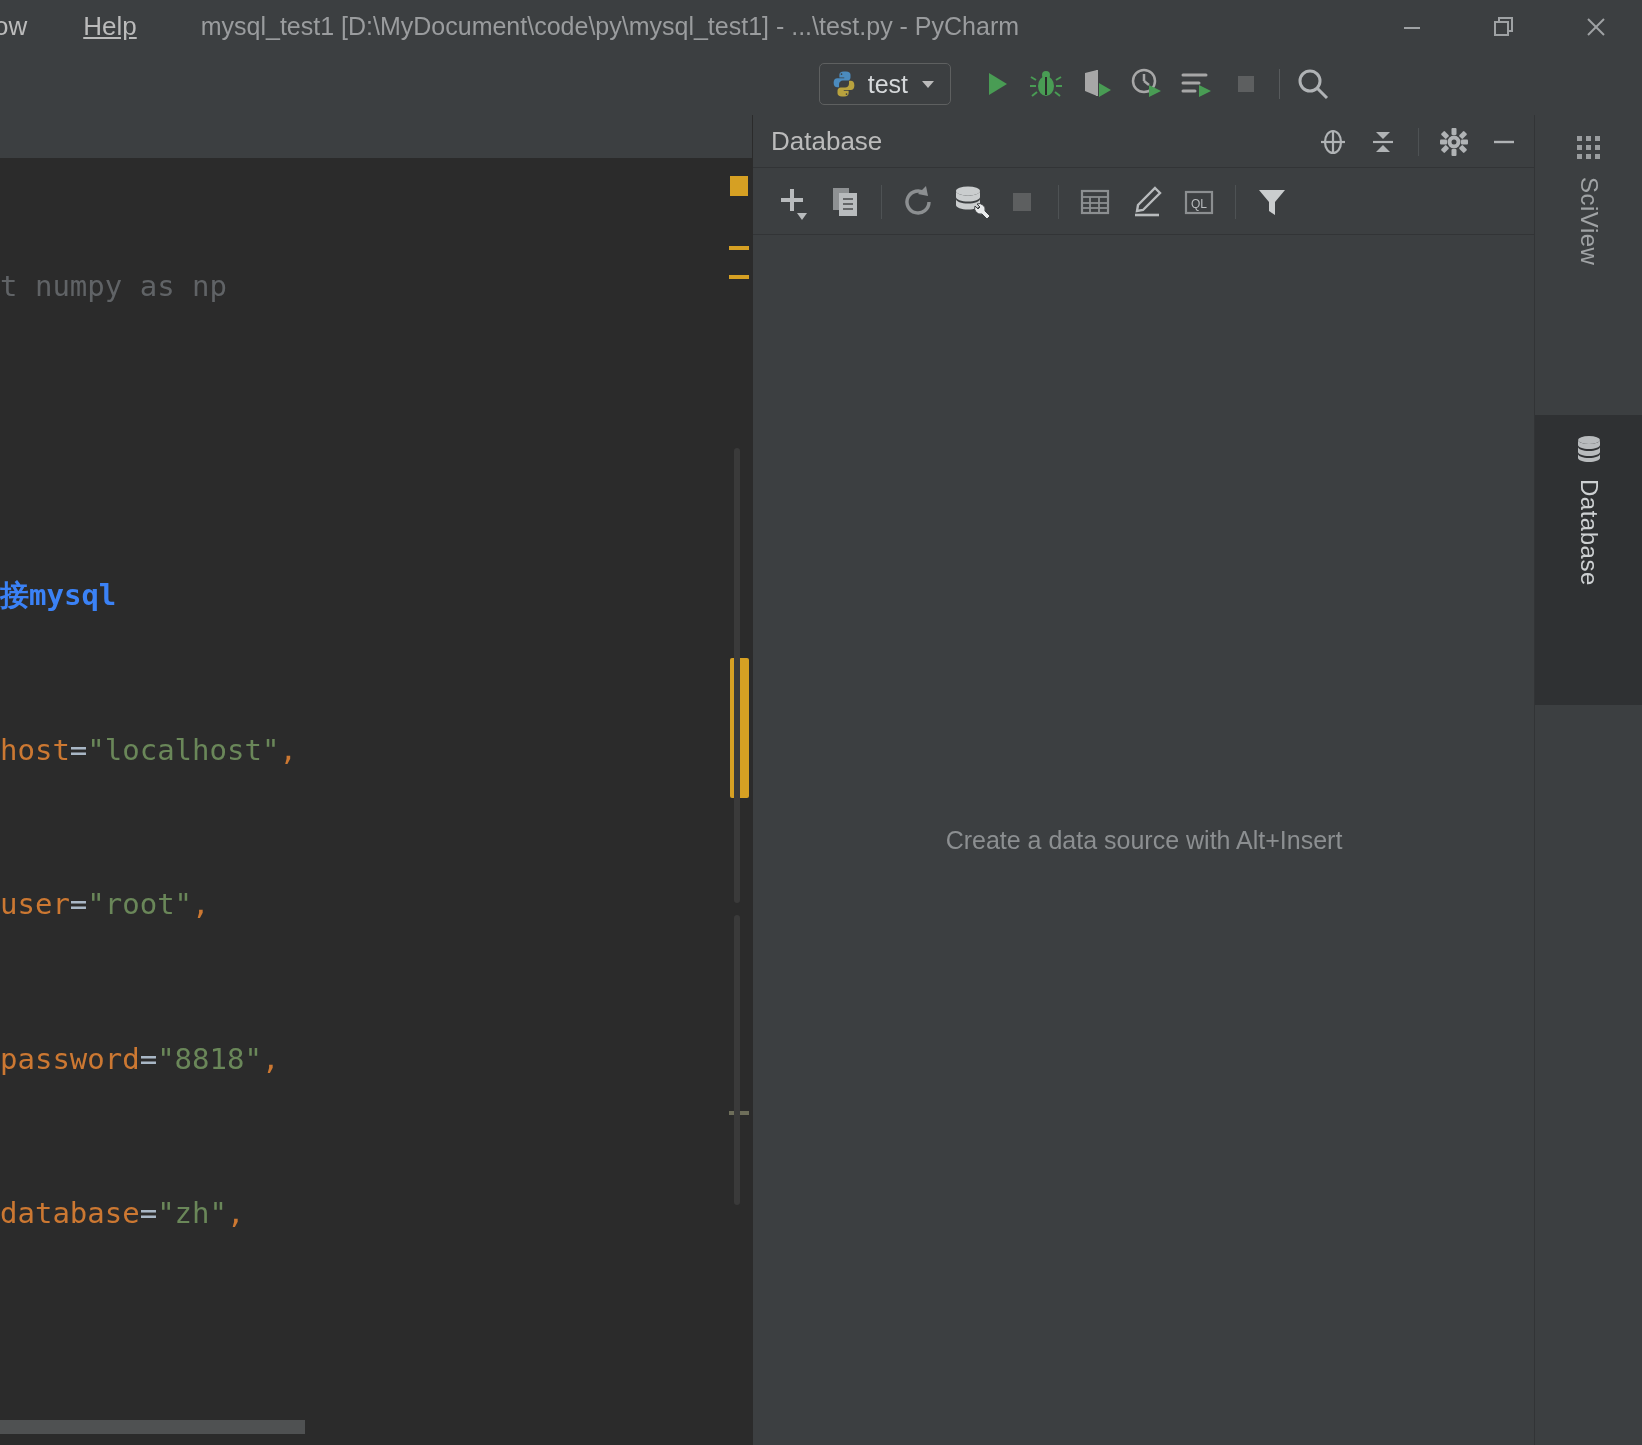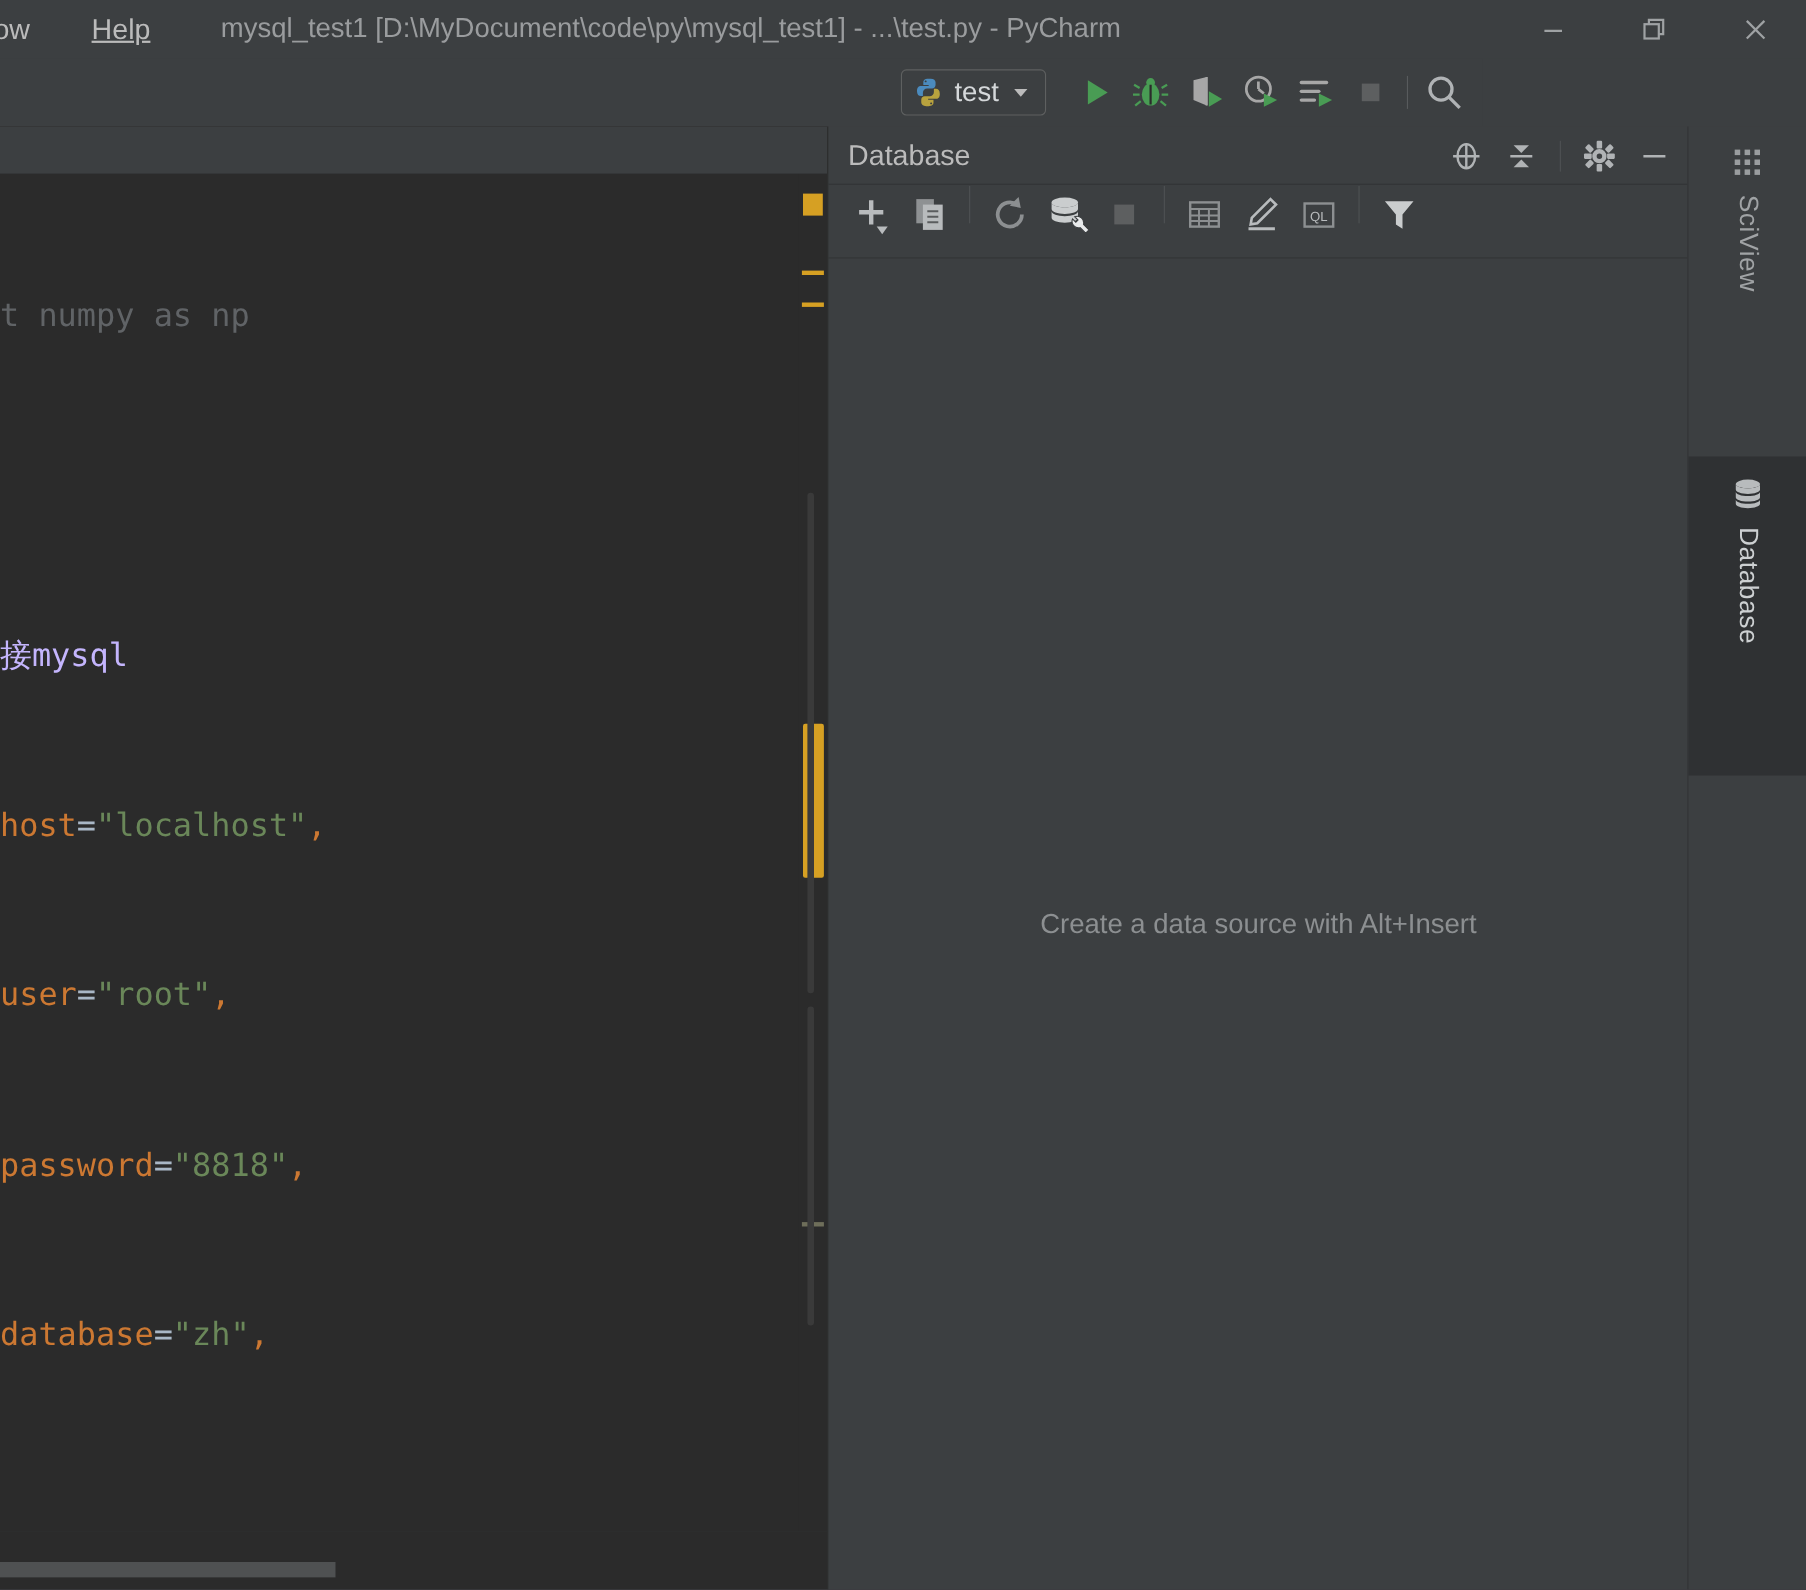--- a/index.html
+++ b/index.html
@@ -99,21 +99,21 @@
     width: 726px; height: 1234px;
     background: #2b2b2b;
     font-family: "DejaVu Sans Mono", "Liberation Mono", monospace;
     font-size: 29px;
     line-height: 51.5px;
     white-space: pre;
     color: #a9b7c6;
     overflow: hidden;
   }
   .ln { height: 51.5px; white-space: pre; padding-left: 0; }
-  .c-com   { color: #c4b5fd; }
+  .c-com   { color: #3b82f6; font-weight: bold; }
   .c-kw    { color: #cc7832; }
   .c-str   { color: #6a8759; }
   .c-id    { color: #a9b7c6; }
   .c-punct { color: #a9b7c6; }
   .c-comma { color: #cc7832; }
   .c-gray  { color: #606366; }
 
   
   .stripe {
     position: absolute; left: 726px; top: 43px;
@@ -166,21 +166,21 @@
   .hdr-btn {
     width: 46px; height: 46px;
     display: flex; align-items: center; justify-content: center;
     cursor: pointer;
   }
   .hdr-sep { width: 1px; height: 28px; background: #4e5254; margin: 0 8px; }
 
   .dbwin-toolbar {
     position: absolute; left: 0; top: 54px;
     width: 782px; height: 66px;
-    display: flex; align-items: flex-start;
+    display: flex; align-items: center;
     padding-left: 14px;
     border-bottom: 1px solid #323436;
   }
   .db-btn {
     width: 52px; height: 52px;
     display: flex; align-items: center; justify-content: center;
     cursor: pointer; position: relative;
   }
   .db-sep { width: 1px; height: 34px; background: #4e5254; margin: 0 10px; }
 

